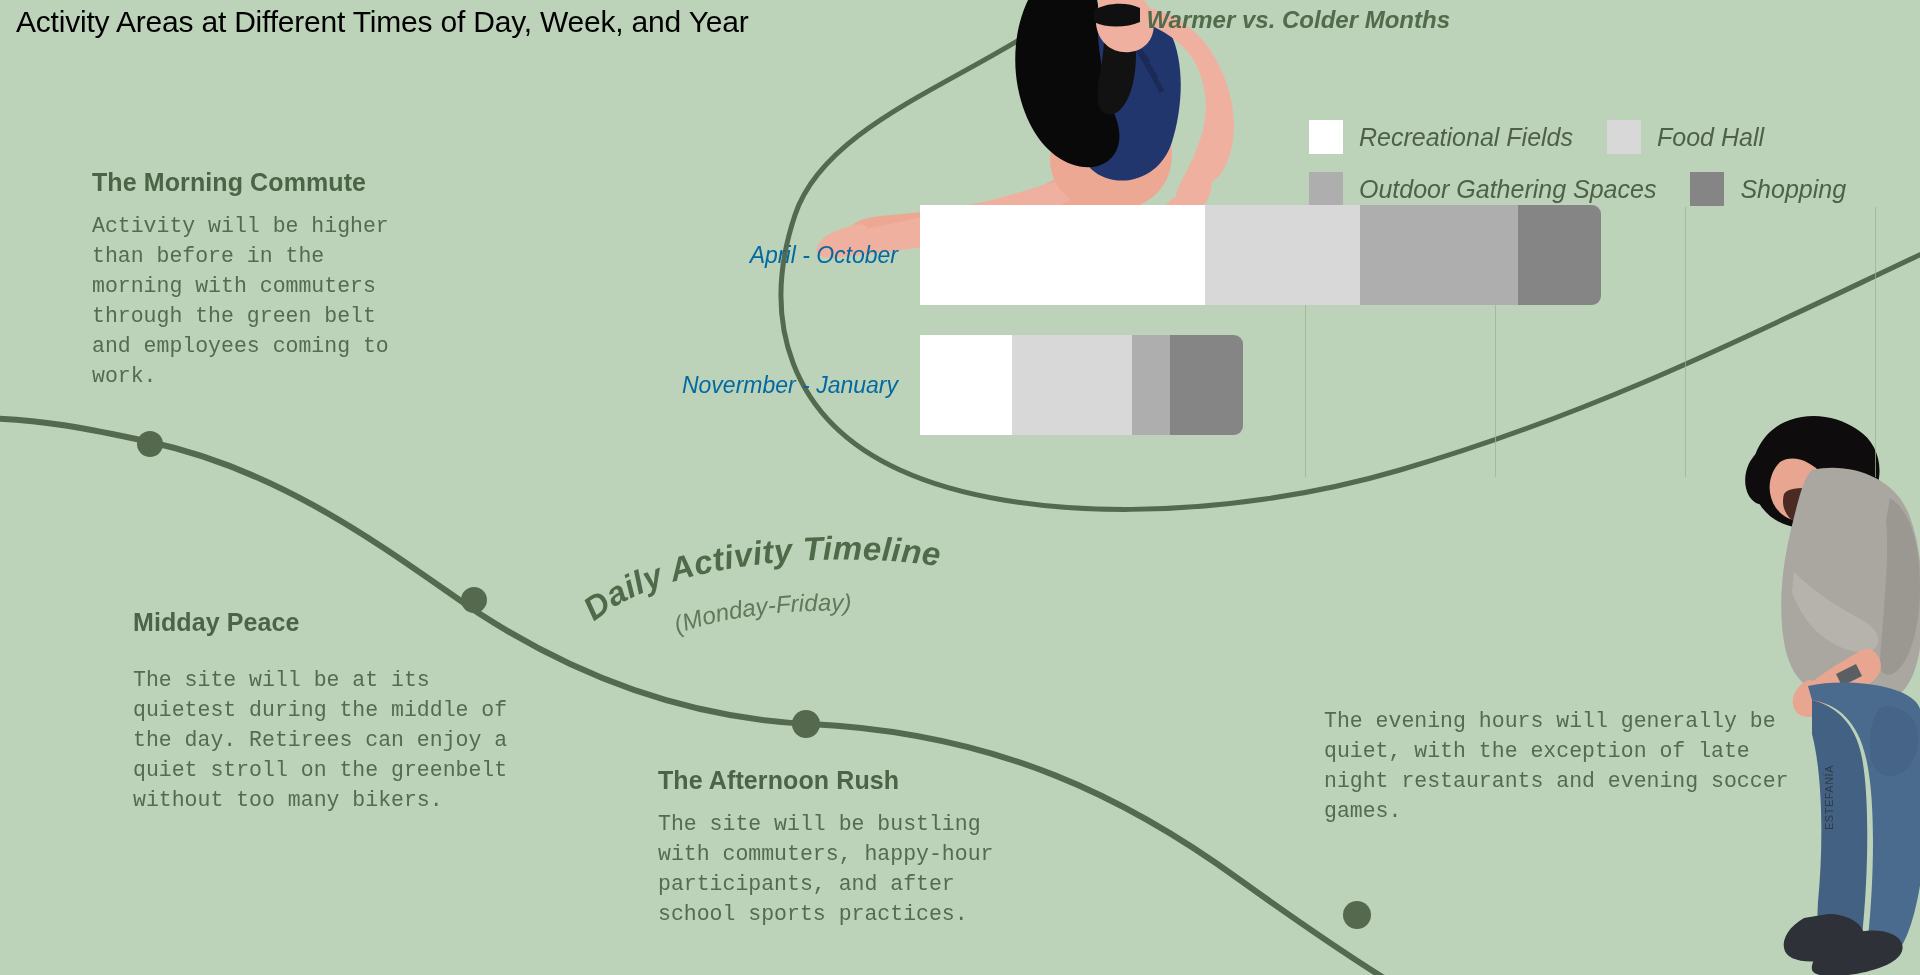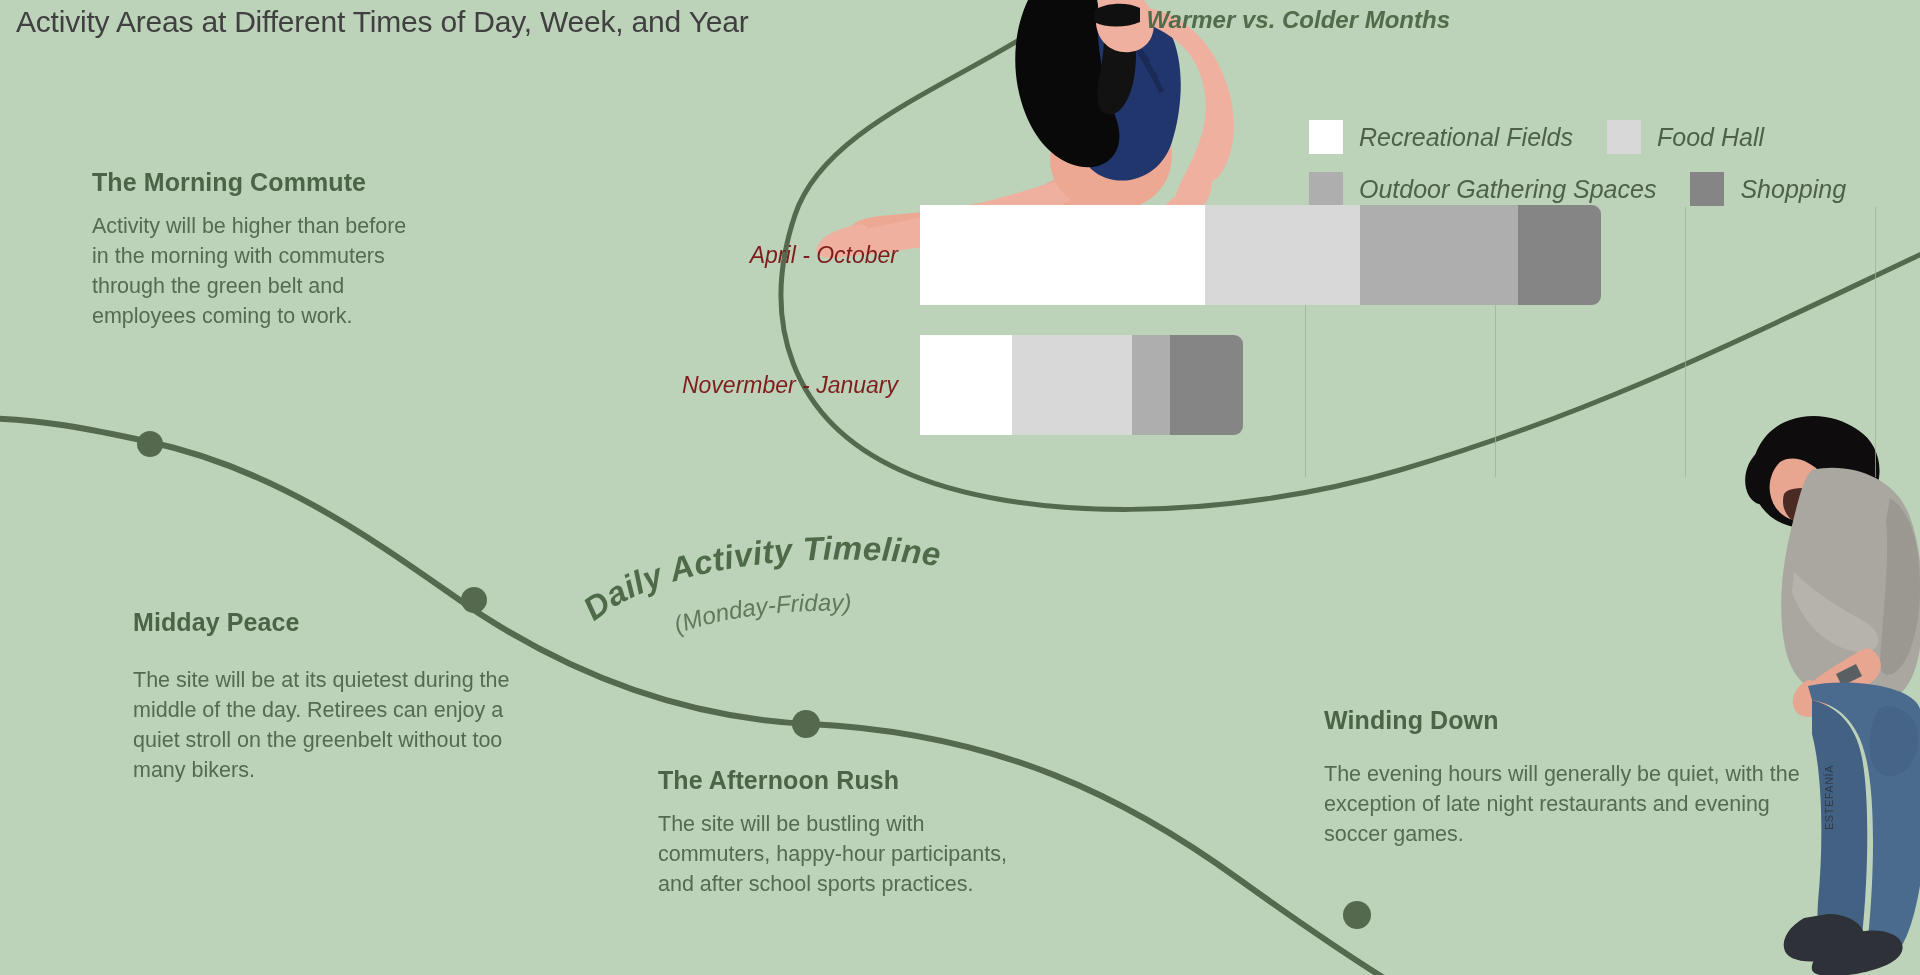--- a/index.html
+++ b/index.html
@@ -22,21 +22,21 @@
     background: #bcd3b9;
     overflow: hidden;
   }
 
   
   .page-title {
     position: absolute;
     left: 16px;
     top: 5px;
     font-size: 30px;
-    color: #404040;
+    color: #000000;
     letter-spacing: -0.2px;
     white-space: nowrap;
   }
 
   
   .season-title {
     position: absolute;
     right: 470px;
     top: 6px;
     font-size: 24px;
@@ -78,20 +78,21 @@
     font-size: 25px;
     font-weight: bold;
     color: #4b6346;
     letter-spacing: 0.1px;
   }
   .story p {
     margin: 0;
     font-size: 21.5px;
     line-height: 1.40;
     color: #556a51;
+    font-family: Liberation Mono, monospace;
   }
   .story.s-morning   { left: 92px;  top: 168px;  width: 330px; }
   .story.s-midday    { left: 133px; top: 608px;  width: 400px; }
   .story.s-afternoon { left: 658px; top: 766px;  width: 360px; }
   .story.s-winding   { left: 1324px; top: 706px; width: 490px; }
   .story.s-midday h3   { margin-bottom: 28px; }
   .story.s-winding h3  { margin-bottom: 24px; }
 
   
   .curve-layer {
@@ -165,21 +166,21 @@
     height: 100px;
     display: flex;
     align-items: center;
   }
   .bar-label {
     position: absolute;
     right: 100%;
     margin-right: 22px;
     font-size: 23px;
     font-style: italic;
-    color: #7f1d1d;
+    color: #0369a1;
     white-space: nowrap;
   }
   .bar {
     position: absolute;
     left: 0;
     height: 100px;
     display: flex;
     border-radius: 0 9px 9px 0;
     overflow: hidden;
   }
@@ -358,21 +359,20 @@
     <h3>Midday Peace</h3>
     <p>The site will be at its quietest during the middle of the day. Retirees can enjoy a quiet stroll on the greenbelt without too many bikers.</p>
   </div>
 
   <div class="story s-afternoon">
     <h3>The Afternoon Rush</h3>
     <p>The site will be bustling with commuters, happy-hour participants, and after school sports practices.</p>
   </div>
 
   <div class="story s-winding">
-    <h3>Winding Down</h3>
     <p>The evening hours will generally be quiet, with the exception of late night restaurants and evening soccer games.</p>
   </div>
 
   <div class="chart">
 
     <div class="legend">
       <div class="legend-row">
         <div class="legend-item">
           <span class="swatch" style="background:#ffffff"></span>
           <span class="legend-label">Recreational Fields</span>

